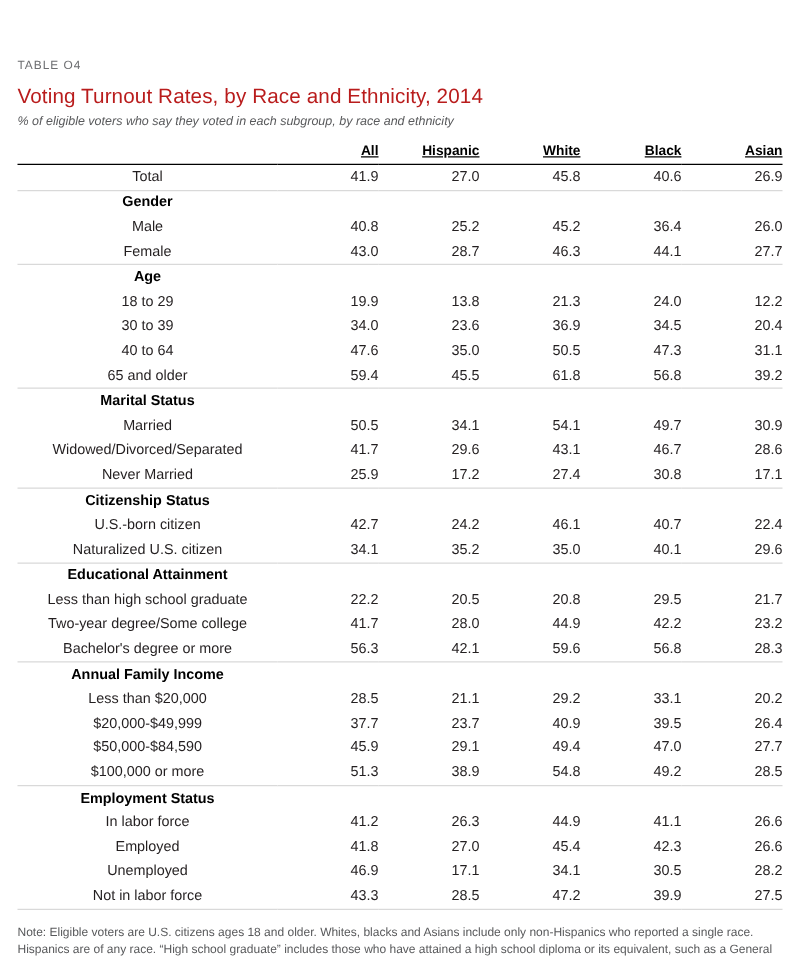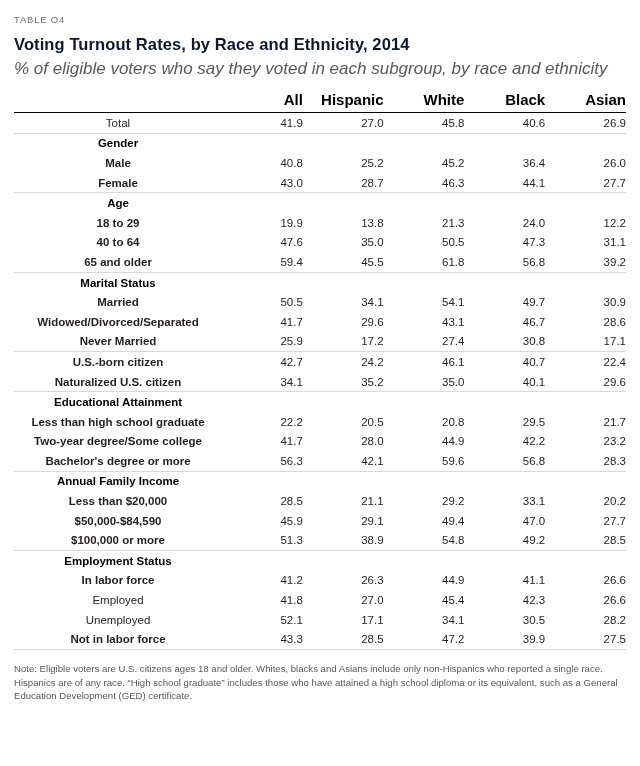--- a/index.html
+++ b/index.html
@@ -13,54 +13,56 @@
     font-family: "Liberation Sans", sans-serif;
     color: #231f20;
     -webkit-font-smoothing: antialiased;
   }
   .page {
     position: relative;
     width: 640px;
     height: 562px;
     box-sizing: border-box;
     padding: 0 14px;
+    margin-top: 33px;
   }
   .table-label {
     font-size: 9.5px;
     letter-spacing: 0.8px;
     color: #6d6e71;
     padding-top: 14px;
     padding-bottom: 10px;
     text-transform: uppercase;
   }
   .title {
     font-size: 16.5px;
-    font-weight: bold;
-    color: #0f172a;
+    font-weight: normal;
+    color: #b91c1c;
     letter-spacing: 0.1px;
     padding-bottom: 5px;
   }
   .subtitle {
-    font-size: 17px;
+    font-size: 10px;
     font-style: italic;
     color: #58595b;
     padding-bottom: 12px;
   }
   table.data {
     width: 100%;
     border-collapse: collapse;
     font-size: 11.5px;
   }
   table.data th {
     font-weight: bold;
-    font-size: 15px;
+    font-size: 11px;
     color: #000;
     text-align: right;
     padding: 0 0 4px 0;
     vertical-align: bottom;
+    text-decoration: underline;
   }
   table.data th.col-label {
     text-align: left;
   }
   .header-row th {
     border-bottom: 1px solid #000;
   }
   table.data td {
     padding: 0;
     height: 19.6px;
@@ -73,21 +75,21 @@
   table.data td.label {
     text-align: center;
   }
   tr.group td.label {
     font-weight: bold;
     color: #000;
   }
   tr.row-sep td {
     border-bottom: 1px solid #d9d9d9;
   }
-  td.indent1 { padding-left: 14px; font-weight: bold; }
+  td.indent1 { padding-left: 14px; }
   td.indent2 { padding-left: 28px; }
   .col-w-label { width: 206px; }
   .col-w-num { width: 80px; }
   .notes {
     font-size: 9.6px;
     color: #58595b;
     line-height: 1.42;
     padding-top: 12px;
   }
 </style>
@@ -162,20 +164,28 @@
         </tr>
         <tr>
           <td class="label indent1">18 to 29</td>
           <td>19.9</td>
           <td>13.8</td>
           <td>21.3</td>
           <td>24.0</td>
           <td>12.2</td>
         </tr>
         <tr>
+          <td class="label indent1">30 to 39</td>
+          <td>34.0</td>
+          <td>23.6</td>
+          <td>36.9</td>
+          <td>34.5</td>
+          <td>20.4</td>
+        </tr>
+        <tr>
           <td class="label indent1">40 to 64</td>
           <td>47.6</td>
           <td>35.0</td>
           <td>50.5</td>
           <td>47.3</td>
           <td>31.1</td>
         </tr>
         <tr class="row-sep">
           <td class="label indent1">65 and older</td>
           <td>59.4</td>
@@ -209,20 +219,28 @@
           <td>28.6</td>
         </tr>
         <tr class="row-sep">
           <td class="label indent1">Never Married</td>
           <td>25.9</td>
           <td>17.2</td>
           <td>27.4</td>
           <td>30.8</td>
           <td>17.1</td>
         </tr>
+        <tr class="group">
+          <td class="label">Citizenship Status</td>
+          <td></td>
+          <td></td>
+          <td></td>
+          <td></td>
+          <td></td>
+        </tr>
         <tr>
           <td class="label indent1">U.S.-born citizen</td>
           <td>42.7</td>
           <td>24.2</td>
           <td>46.1</td>
           <td>40.7</td>
           <td>22.4</td>
         </tr>
         <tr class="row-sep">
           <td class="label indent1">Naturalized U.S. citizen</td>
@@ -274,20 +292,28 @@
         </tr>
         <tr>
           <td class="label indent1">Less than $20,000</td>
           <td>28.5</td>
           <td>21.1</td>
           <td>29.2</td>
           <td>33.1</td>
           <td>20.2</td>
         </tr>
         <tr>
+          <td class="label indent1">$20,000-$49,999</td>
+          <td>37.7</td>
+          <td>23.7</td>
+          <td>40.9</td>
+          <td>39.5</td>
+          <td>26.4</td>
+        </tr>
+        <tr>
           <td class="label indent1">$50,000-$84,590</td>
           <td>45.9</td>
           <td>29.1</td>
           <td>49.4</td>
           <td>47.0</td>
           <td>27.7</td>
         </tr>
         <tr class="row-sep">
           <td class="label indent1">$100,000 or more</td>
           <td>51.3</td>
@@ -315,21 +341,21 @@
         <tr>
           <td class="label indent2">Employed</td>
           <td>41.8</td>
           <td>27.0</td>
           <td>45.4</td>
           <td>42.3</td>
           <td>26.6</td>
         </tr>
         <tr>
           <td class="label indent2">Unemployed</td>
-          <td>52.1</td>
+          <td>46.9</td>
           <td>17.1</td>
           <td>34.1</td>
           <td>30.5</td>
           <td>28.2</td>
         </tr>
         <tr class="row-sep">
           <td class="label indent1">Not in labor force</td>
           <td>43.3</td>
           <td>28.5</td>
           <td>47.2</td>

